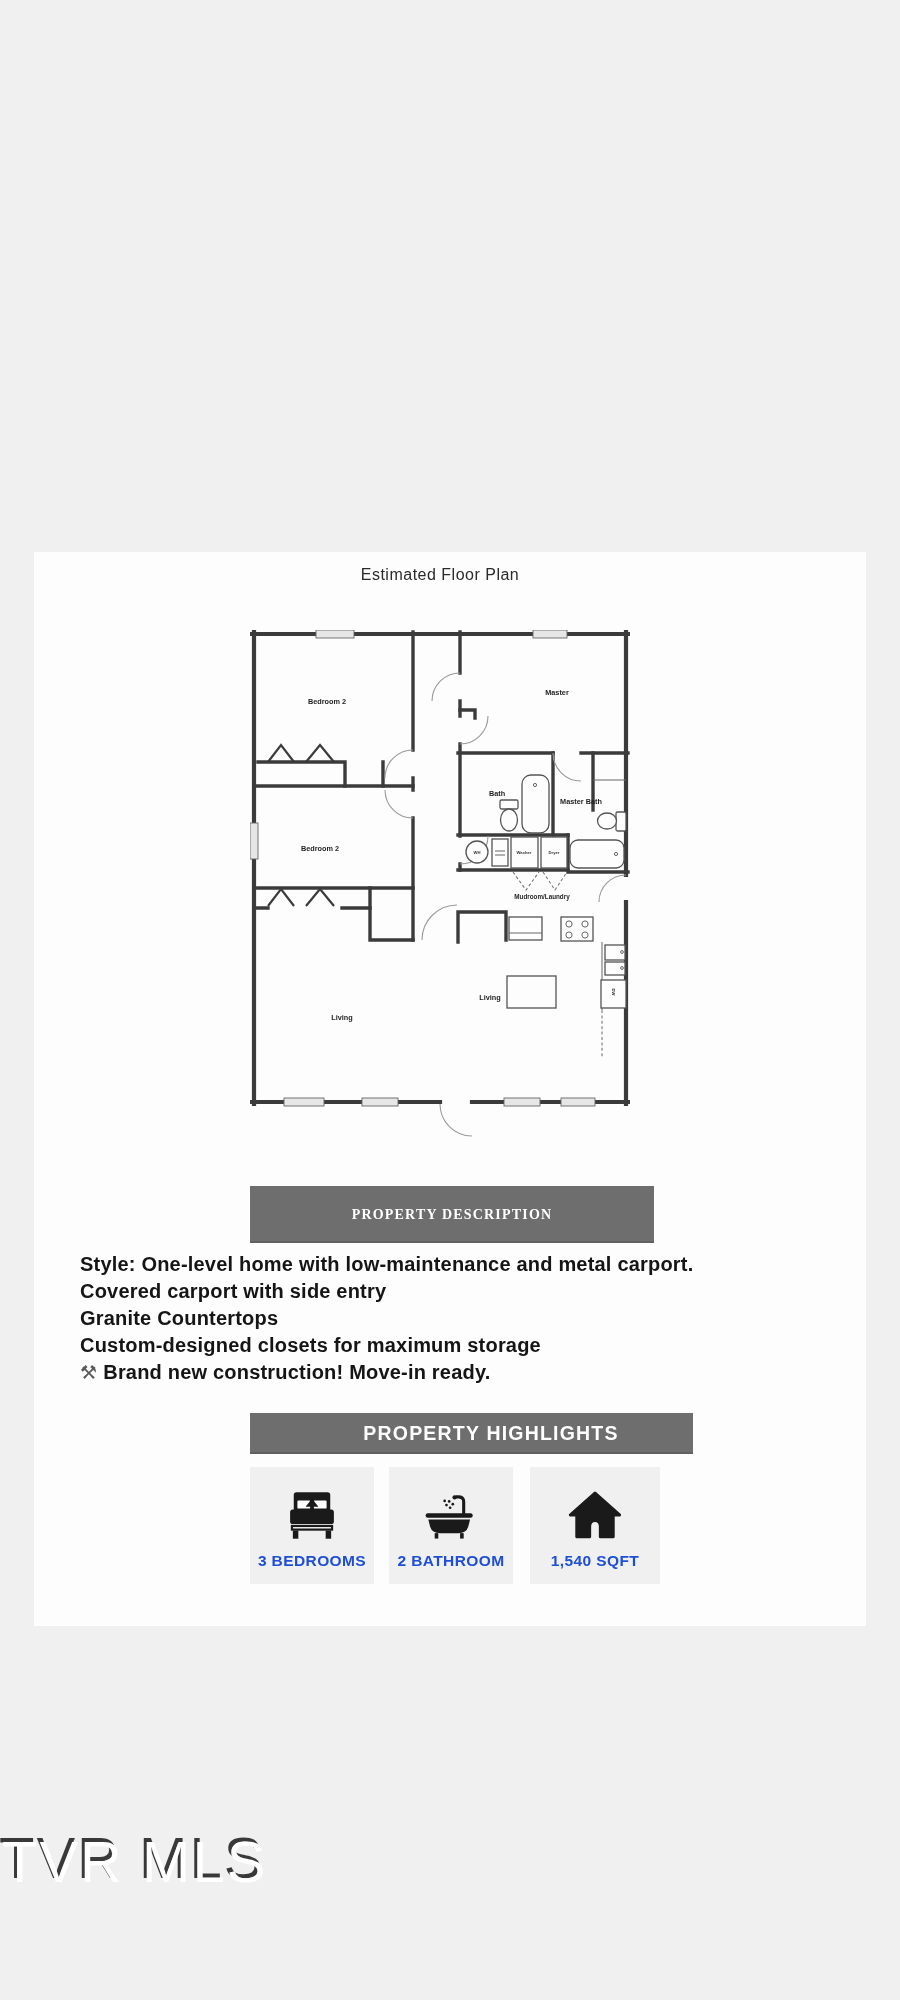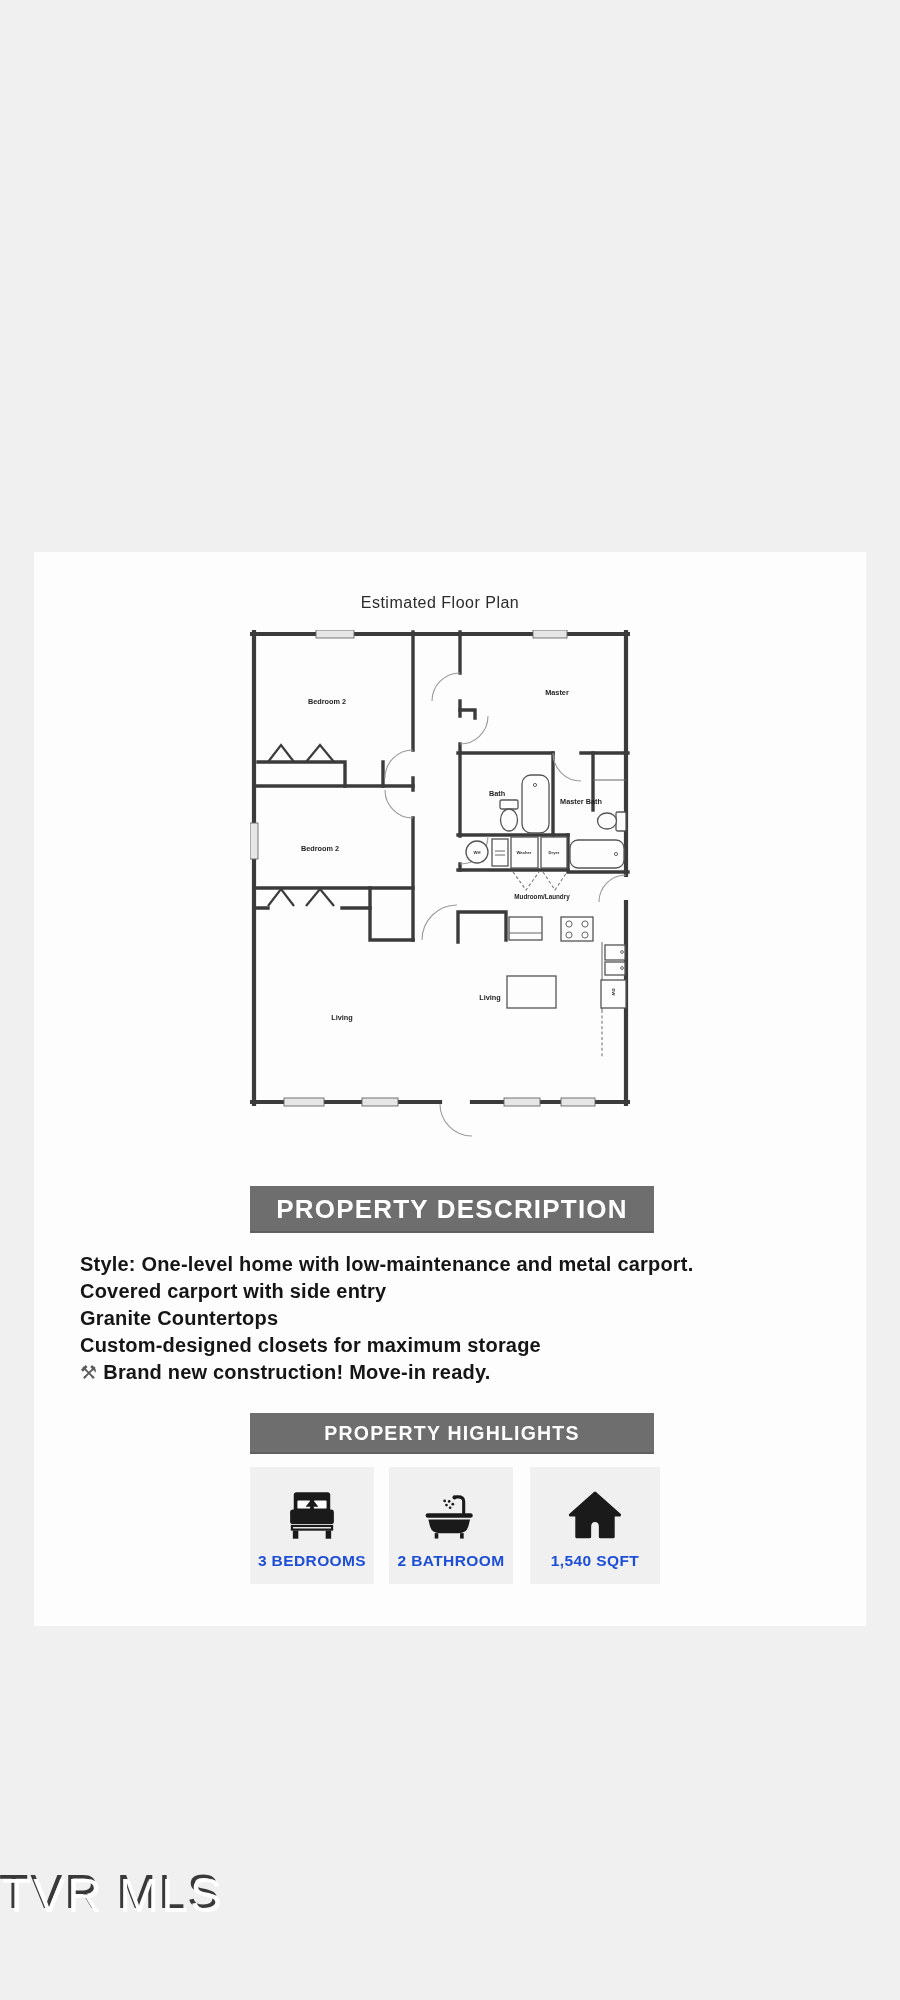--- a/index.html
+++ b/index.html
@@ -1,38 +1,38 @@
 <!DOCTYPE html>
 <html><head>
 <meta charset="utf-8">
 <style>
   html,body{margin:0;padding:0;background:#e9e9e9;}
   .canvas{position:relative;width:900px;height:2000px;background:#f0f0f0;overflow:hidden;
           font-family:"Liberation Sans",sans-serif;}
   .card{position:absolute;left:34px;top:552px;width:832px;height:1074px;background:#fdfdfd;}
-  .plan-title{position:absolute;left:230px;top:594px;width:420px;text-align:center;
+  .plan-title{position:absolute;left:230px;top:566px;width:420px;text-align:center;
 span    font-size:30px;font-weight:500;letter-spacing:.5px;color:#2b2b2b;}
   .plan-svg{position:absolute;left:250px;top:630px;}
   .banner{position:absolute;left:250px;width:404px;background:#6e6e6e;color:#fff;
           display:flex;align-items:center;justify-content:center;font-weight:bold;
           letter-spacing:1.2px;box-shadow:inset 0 -2px 0 #606060;}
-  .banner.desc{top:1186px;height:47px;font-size:26px;}
-  .banner.high{top:1413px;height:41px;font-size:19.5px;}
+  .banner.desc{top:1186px;height:57px;font-size:14px;font-family:Liberation Serif, serif;}
+  .banner.high{top:1413px;height:41px;font-size:19.5px;padding-left:39px;}
   .desc-block{position:absolute;left:80px;top:1251px;width:760px;color:#151515;
               font-size:20px;font-weight:bold;letter-spacing:.2px;line-height:27px;}
   .desc-line{white-space:nowrap;}
   .tools-glyph{color:#5a5a5a;font-family:"DejaVu Sans",sans-serif;font-size:19px;margin-right:6px;}
   .hbox{position:absolute;top:1467px;height:117px;background:#f0f0f0;display:flex;
         flex-direction:column;align-items:center;justify-content:flex-end;padding-bottom:14px;box-sizing:border-box;}
   .hbox .icon{flex:1;display:flex;align-items:center;justify-content:center;padding-top:10px;}
   .hbox .hlabel{font-size:15.5px;font-weight:bold;letter-spacing:.4px;color:#1d4ed8;white-space:nowrap;}
   .hbox1{left:250px;width:124px;}
   .hbox2{left:389px;width:124px;}
   .hbox3{left:530px;width:130px;justify-content:center;}
-  .watermark{position:absolute;left:2px;top:1868px;font-size:48px;font-weight:300;
+  .watermark{position:absolute;left:2px;top:1828px;font-size:58px;font-weight:300;
              letter-spacing:2px;color:#fff;white-space:nowrap;
              text-shadow:-3px -4px 0 rgba(25,25,25,.85);}
   
   .wall{stroke:#3b3b3b;stroke-width:4.2;fill:none;stroke-linecap:square;}
   .wall2{stroke:#3b3b3b;stroke-width:3.4;fill:none;stroke-linecap:square;}
   .win{fill:#e6e6e6;stroke:#666;stroke-width:.9;}
   .arc{stroke:#9a9a9a;stroke-width:1.1;fill:none;}
   .fix{stroke:#555;stroke-width:1.3;fill:#fdfdfd;}
   .fixthin{stroke:#666;stroke-width:1;fill:none;}
   .dash{stroke:#777;stroke-width:1.1;fill:none;stroke-dasharray:3 2.4;}

